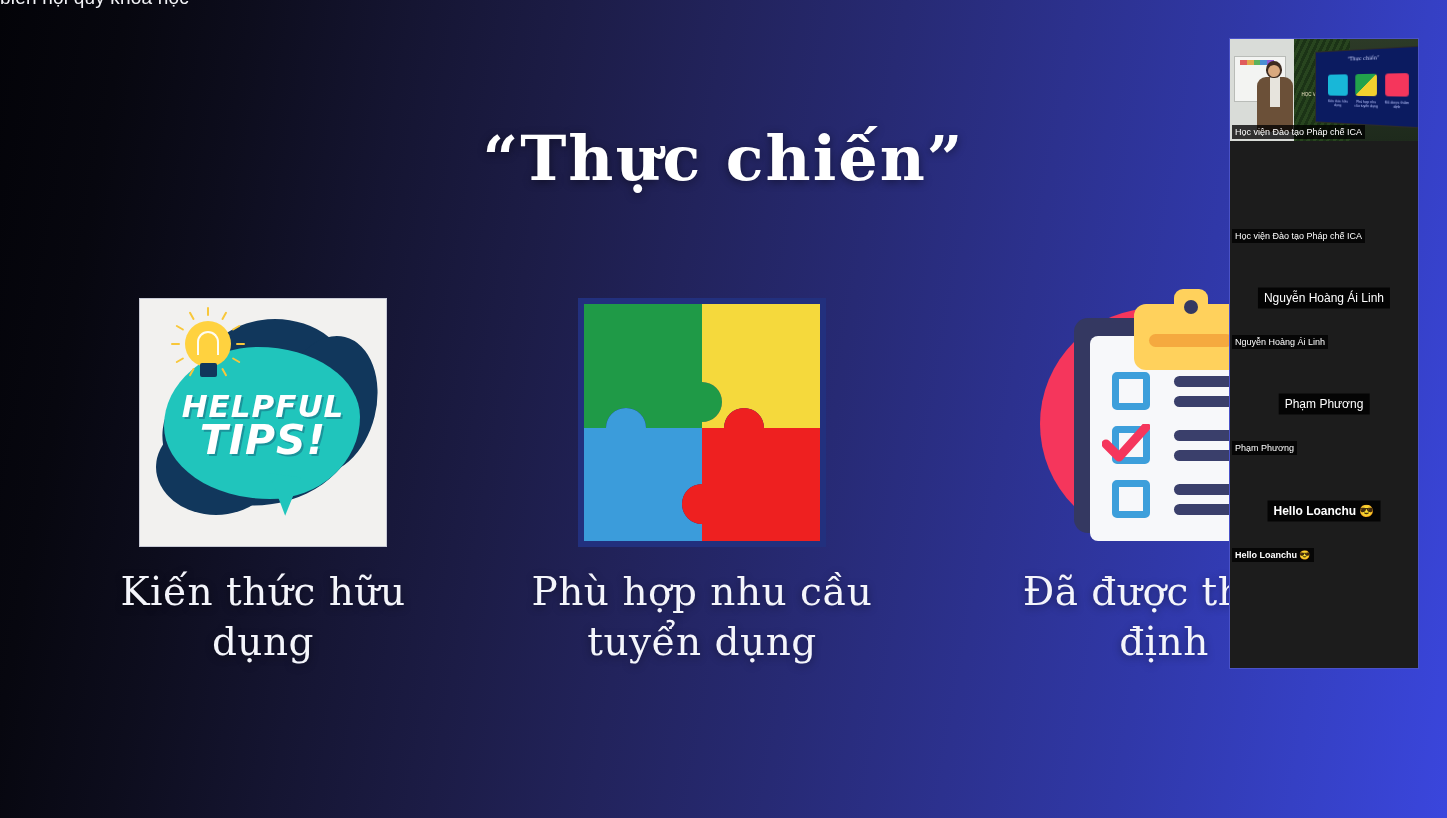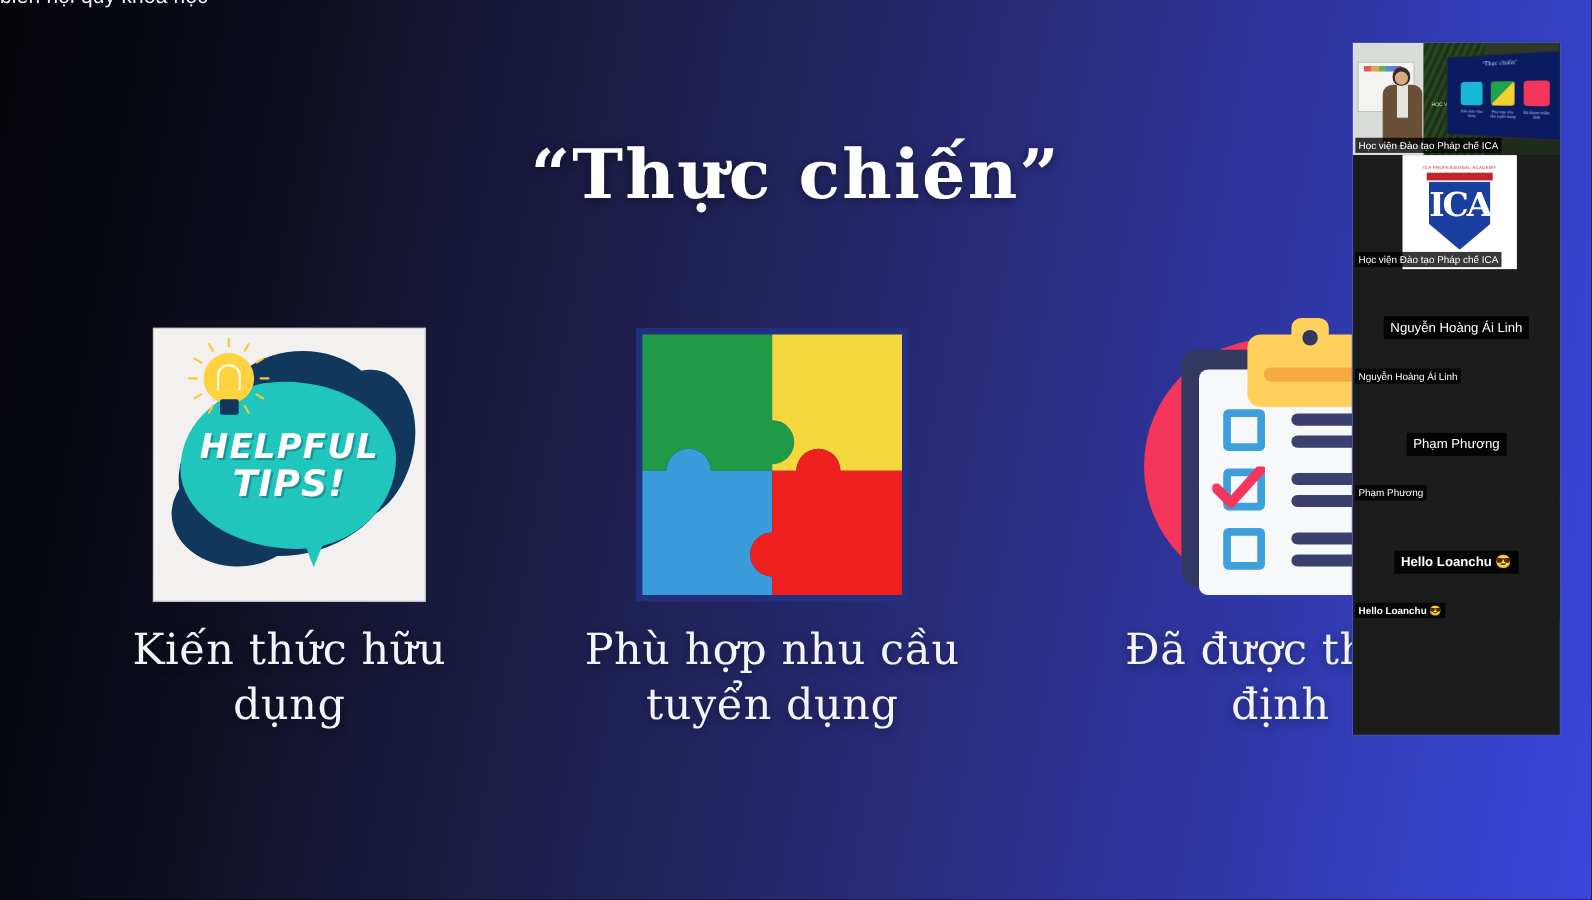--- a/index.html
+++ b/index.html
@@ -140,21 +140,21 @@
     text-align: center;
     color: #ffffff;
     font-family: "DejaVu Sans", sans-serif;
     font-weight: 700;
     font-style: italic;
     letter-spacing: 1px;
     text-shadow: 2px 2px 0 rgba(17,55,92,.35);
     line-height: 34px;
   }
   .tips-text .l1 { font-size: 31px; display: block; }
-  .tips-text .l2 { font-size: 33px; display: block; }
+  .tips-text .l2 { font-size: 41px; display: block; }
 
   .bulb {
     position: absolute;
     left: 45px; top: 22px;
     width: 46px; height: 46px;
     background: #ffd23f;
     border-radius: 50%;
     z-index: 4;
   }
   .bulb-base {
@@ -581,26 +581,20 @@
           <div class="tv-ic tv-ic3"></div>
           <div class="tv-cap" style="left:12px;">Kiến thức hữu dụng</div>
           <div class="tv-cap" style="left:42px;">Phù hợp nhu cầu tuyển dụng</div>
           <div class="tv-cap" style="left:72px;">Đã được thẩm định</div>
         </div>
       </div>
       <div class="vc-name">Học viện Đào tạo Pháp chế ICA</div>
     </div>
 
     <div class="vc-tile t2">
-      <div class="logo-card">
-        <div class="logo-sub">ICA PROFESSIONAL ACADEMY</div>
-        <div class="logo-bar"></div>
-        <div class="logo-shield"></div>
-        <div class="logo-letters">ICA</div>
-      </div>
       <div class="vc-name">Học viện Đào tạo Pháp chế ICA</div>
     </div>
 
 
     <div class="vc-tile t-name">
       <div class="vc-center-name">Nguyễn Hoàng Ái Linh</div>
       <div class="vc-name">Nguyễn Hoàng Ái Linh</div>
     </div>
 
     <div class="vc-tile t-name">

